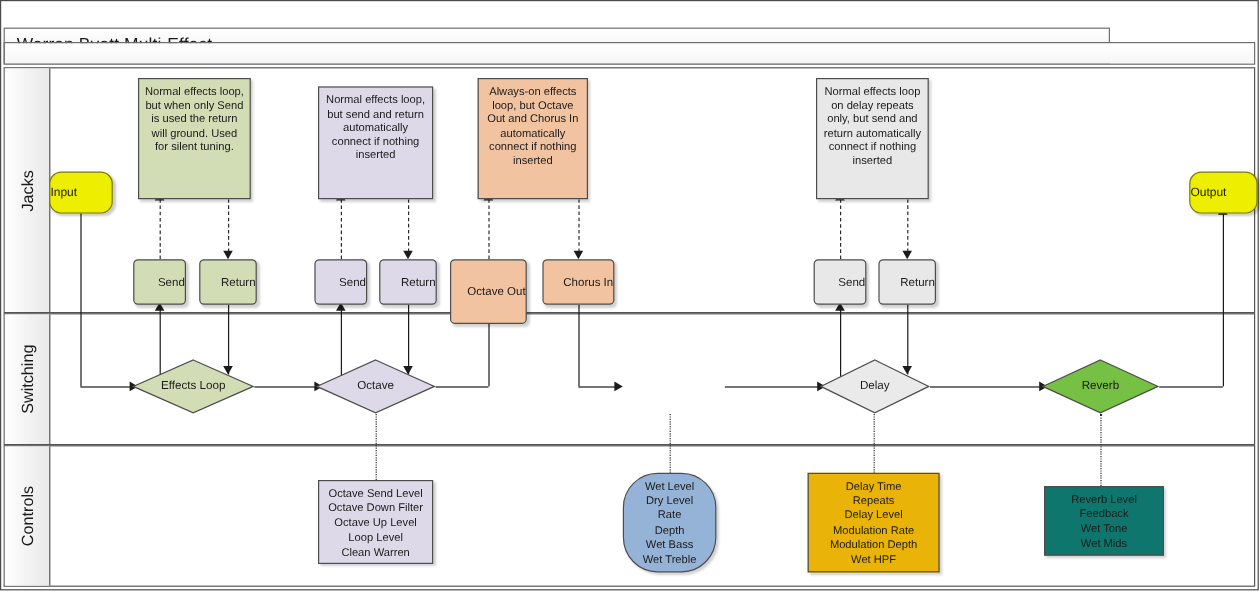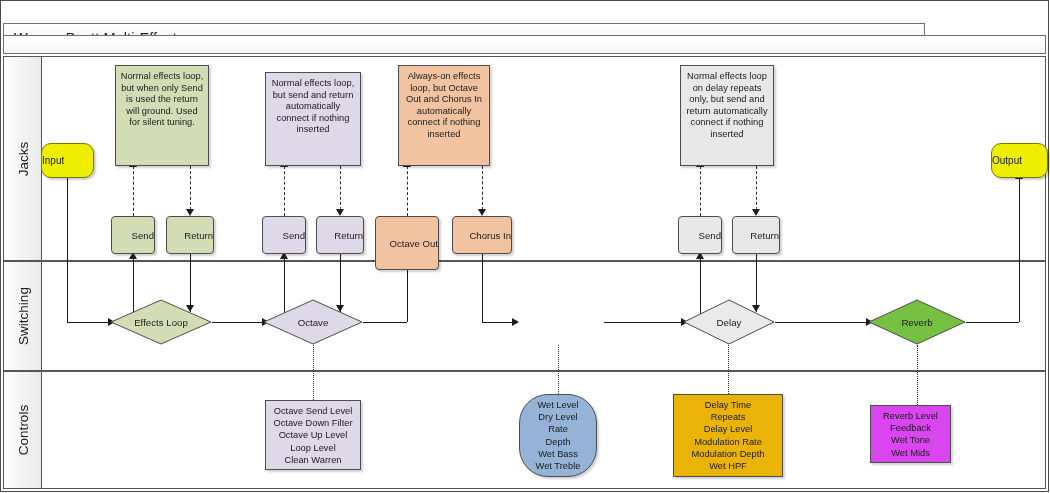--- a/index.html
+++ b/index.html
@@ -236,20 +236,20 @@
 
   <div class="ctrl" style="left:673px;top:394px;width:110px;height:83px;background:#eab308;">
     <div>Delay Time</div>
     <div>Repeats</div>
     <div>Delay Level</div>
     <div>Modulation Rate</div>
     <div>Modulation Depth</div>
     <div>Wet HPF</div>
   </div>
 
-  <div class="ctrl" style="left:870px;top:405px;width:81px;height:58px;background:#d946ef;">
+  <div class="ctrl" style="left:870px;top:405px;width:100px;height:58px;background:#0f766e;">
     <div>Reverb Level</div>
     <div>Feedback</div>
     <div>Wet Tone</div>
     <div>Wet Mids</div>
   </div>
 
 </div>
 
 </body></html>

